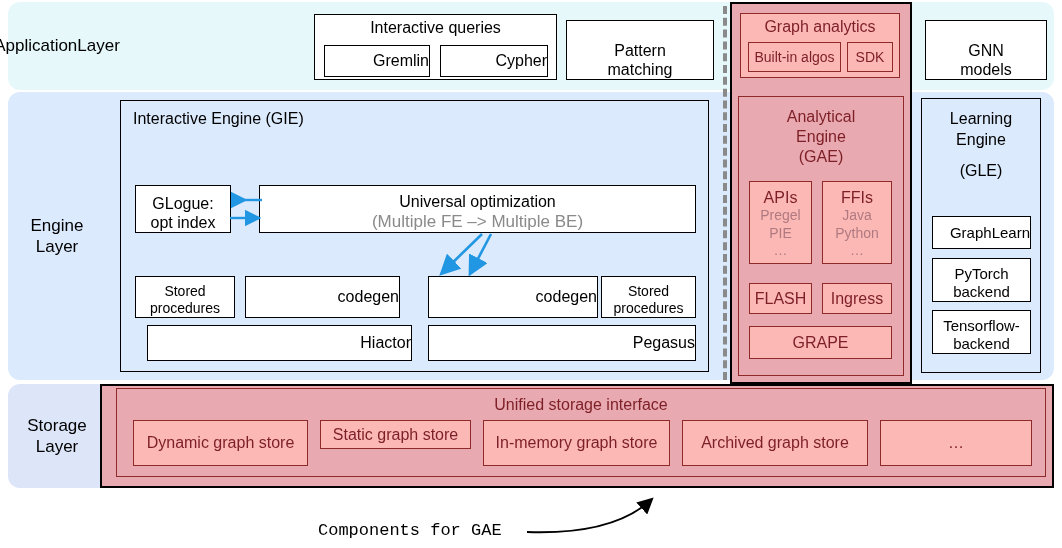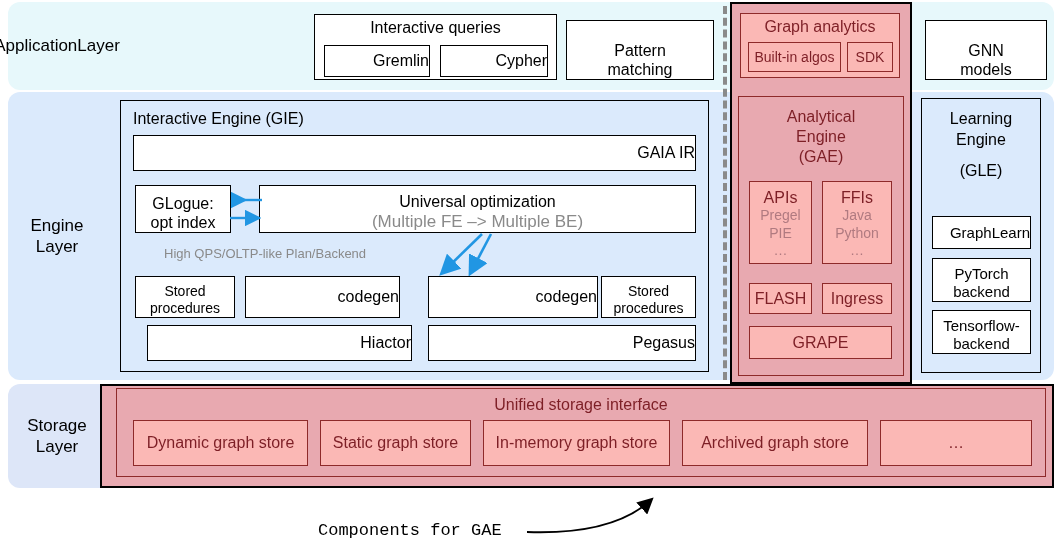--- a/index.html
+++ b/index.html
@@ -117,21 +117,20 @@
 
   <div class="abs layer-label" style="left:12px;top:92px;width:90px;height:288px;flex-direction:column;">
     <span>Engine</span>
     <span>Layer</span>
   </div>
 
   <div class="abs gie-panel" style="left:120px;top:100px;width:589px;height:272px;">
     <div class="gie-title abs" style="left:12px;top:9px;">Interactive Engine (GIE)</div>
   </div>
 
-  <div class="abs wbox" style="left:133px;top:135px;width:563px;height:36px;">GAIA IR</div>
 
   <div class="abs wbox col" style="left:135px;top:185px;width:96px;height:48px;">
     <span>GLogue:</span>
     <span>opt index</span>
   </div>
 
   <div class="abs wbox col" style="left:259px;top:185px;width:437px;height:48px;">
     <span>Universal optimization</span>
     <span class="subtle">(Multiple FE –&gt; Multiple BE)</span>
   </div>
@@ -142,21 +141,20 @@
         <path d="M7,0 L7,7 L0,3.5 z" fill="#2196e3"></path>
       </marker>
       <marker id="ahR" markerWidth="7" markerHeight="7" refX="6" refY="3.5" orient="auto">
         <path d="M0,0 L7,3.5 L0,7 z" fill="#2196e3"></path>
       </marker>
     </defs>
     <line x1="34" y1="8" x2="5" y2="8" stroke="#2196e3" stroke-width="2.4" marker-end="url(#ahL)"></line>
     <line x1="2" y1="26" x2="31" y2="26" stroke="#2196e3" stroke-width="2.4" marker-end="url(#ahR)"></line>
   </svg>
 
-  <div class="abs note" style="left:164px;top:246px;">High QPS/OLTP-like Plan/Backend</div>
 
   <svg class="abs" style="left:415px;top:232px;width:120px;height:48px;">
     <defs>
       <marker id="ahD1" markerWidth="8" markerHeight="8" refX="6" refY="4" orient="auto">
         <path d="M0,0 L8,4 L0,8 z" fill="#2196e3"></path>
       </marker>
       <marker id="ahD2" markerWidth="8" markerHeight="8" refX="6" refY="4" orient="auto">
         <path d="M0,0 L8,4 L0,8 z" fill="#2196e3"></path>
       </marker>
     </defs>
@@ -243,21 +241,21 @@
   </div>
 
   <div class="abs storage-outer" style="left:100px;top:384px;width:954px;height:104px;"></div>
 
   <div class="abs storage-inner" style="left:116px;top:388px;width:930px;height:89px;">
     <div class="pink-title" style="margin-top:6px;">Unified storage interface</div>
   </div>
 
   <div class="abs" style="left:133px;top:420px;width:900px;height:48px;display:flex;gap:12px;">
     <div class="pinkbox" style="width:175px;height:46px;">Dynamic graph store</div>
-    <div class="pinkbox" style="width:151px;height:46px;">Static graph store</div>
+    <div class="pinkbox" style="width:151px;height:29px;">Static graph store</div>
     <div class="pinkbox" style="width:187px;height:46px;">In-memory graph store</div>
     <div class="pinkbox" style="width:186px;height:46px;text-align:right;">Archived graph store</div>
     <div class="pinkbox" style="width:152px;height:46px;">…</div>
   </div>
 
   <div class="abs caption" style="left:318px;top:521px;">Components for GAE</div>
 
   <svg class="abs" style="left:525px;top:490px;width:145px;height:50px;">
     <defs>
       <marker id="capArrow" markerWidth="9" markerHeight="9" refX="7" refY="4.5" orient="auto">

